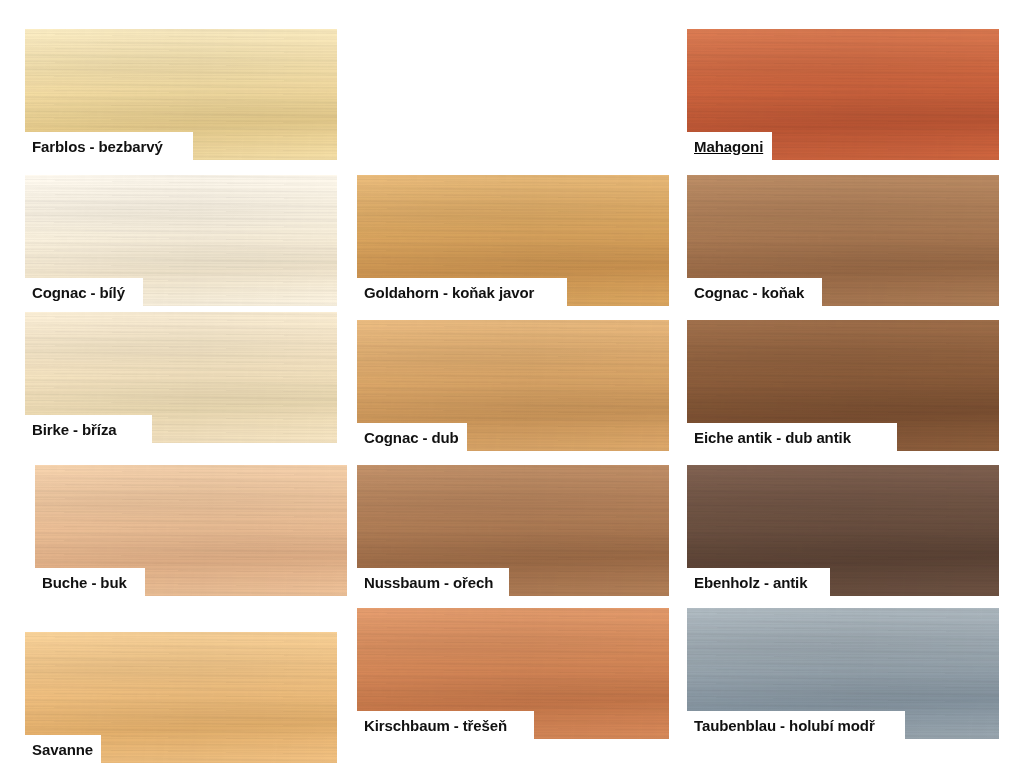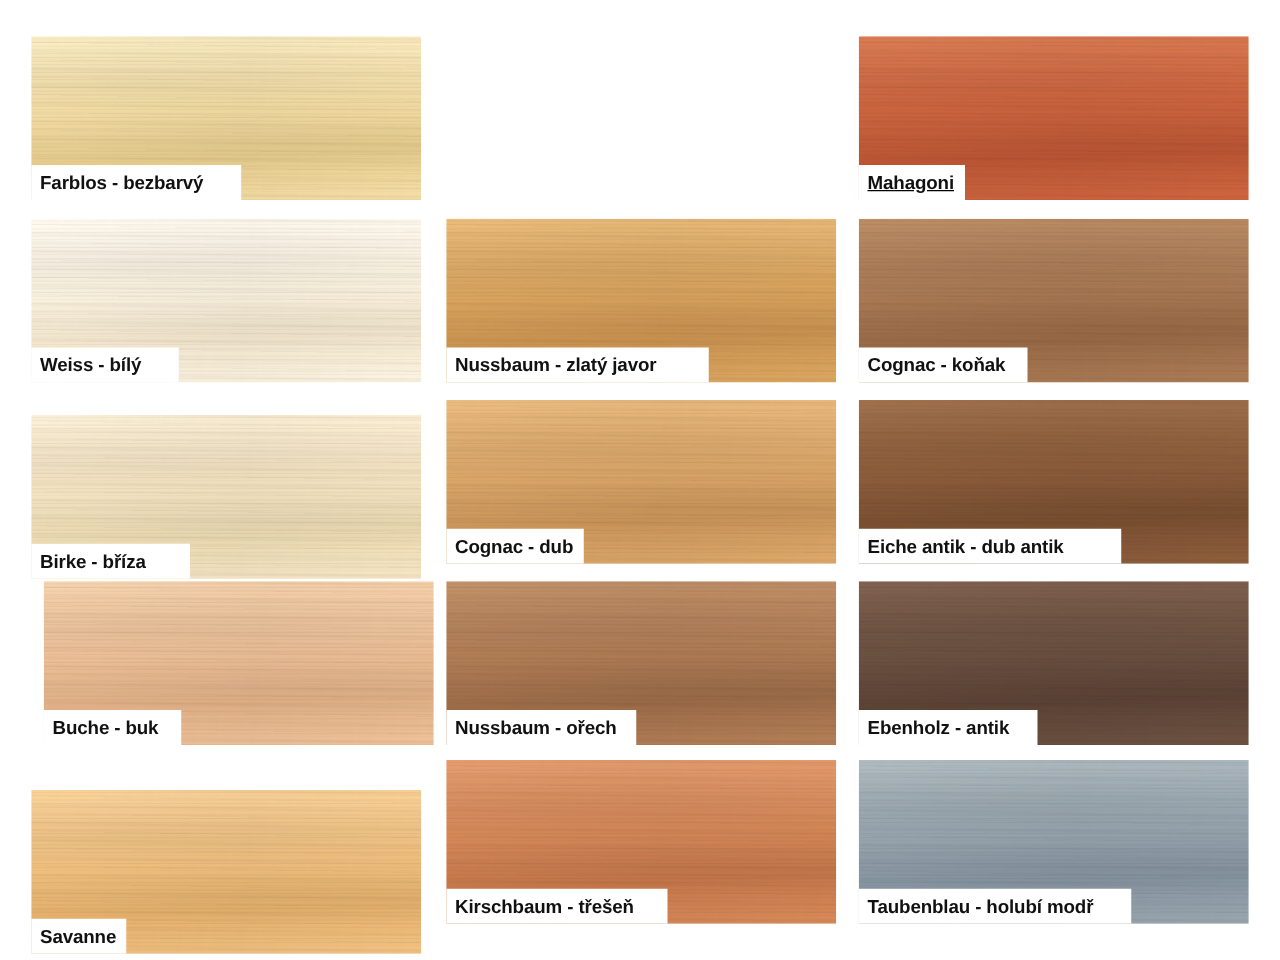--- a/index.html
+++ b/index.html
@@ -112,40 +112,40 @@
       <div class="grain2"></div>
       <div class="label-strip" style="width: 85px; text-decoration: underline;">
         <span class="label-text">Mahagoni</span>
       </div>
     </div>
     <div class="swatch" style="left: 25px; top: 175px; width: 312px; height: 131px;">
       <div class="swatch-fill" style="background: linear-gradient(178deg, rgb(255, 250, 240) 0%, rgb(252, 244, 226) 40%, rgb(244, 232, 207) 72%, rgb(252, 244, 226) 100%);"></div>
       <div class="grain"></div>
       <div class="grain2"></div>
       <div class="label-strip" style="width: 118px;">
-        <span class="label-text">Weiss - bílý</span>
+        <span class="label-text">Cognac - bílý</span>
       </div>
     </div>
     <div class="swatch" style="left: 357px; top: 175px; width: 312px; height: 131px;">
       <div class="swatch-fill" style="background: linear-gradient(178deg, rgb(235, 189, 124) 0%, rgb(221, 168, 97) 40%, rgb(205, 148, 80) 72%, rgb(221, 168, 97) 100%);"></div>
       <div class="grain"></div>
       <div class="grain2"></div>
       <div class="label-strip" style="width: 210px;">
-        <span class="label-text">Nussbaum - zlatý javor</span>
+        <span class="label-text">Goldahorn - koňak javor</span>
       </div>
     </div>
     <div class="swatch" style="left: 687px; top: 175px; width: 312px; height: 131px;">
       <div class="swatch-fill" style="background: linear-gradient(178deg, rgb(189, 142, 102) 0%, rgb(173, 124, 85) 40%, rgb(154, 106, 70) 72%, rgb(173, 124, 85) 100%);"></div>
       <div class="grain"></div>
       <div class="grain2"></div>
       <div class="label-strip" style="width: 135px;">
         <span class="label-text">Cognac - koňak</span>
       </div>
     </div>
-    <div class="swatch" style="left: 25px; top: 332px; width: 312px; height: 131px;">
+    <div class="swatch" style="left: 25px; top: 312px; width: 312px; height: 131px;">
       <div class="swatch-fill" style="background: linear-gradient(178deg, rgb(252, 240, 216) 0%, rgb(247, 230, 196) 40%, rgb(238, 220, 180) 72%, rgb(247, 230, 196) 100%);"></div>
       <div class="grain"></div>
       <div class="grain2"></div>
       <div class="label-strip" style="width: 127px;">
         <span class="label-text">Birke - bříza</span>
       </div>
     </div>
     <div class="swatch" style="left: 357px; top: 320px; width: 312px; height: 131px;">
       <div class="swatch-fill" style="background: linear-gradient(178deg, rgb(236, 189, 130) 0%, rgb(223, 170, 107) 40%, rgb(205, 151, 90) 72%, rgb(223, 170, 107) 100%);"></div>
       <div class="grain"></div>

